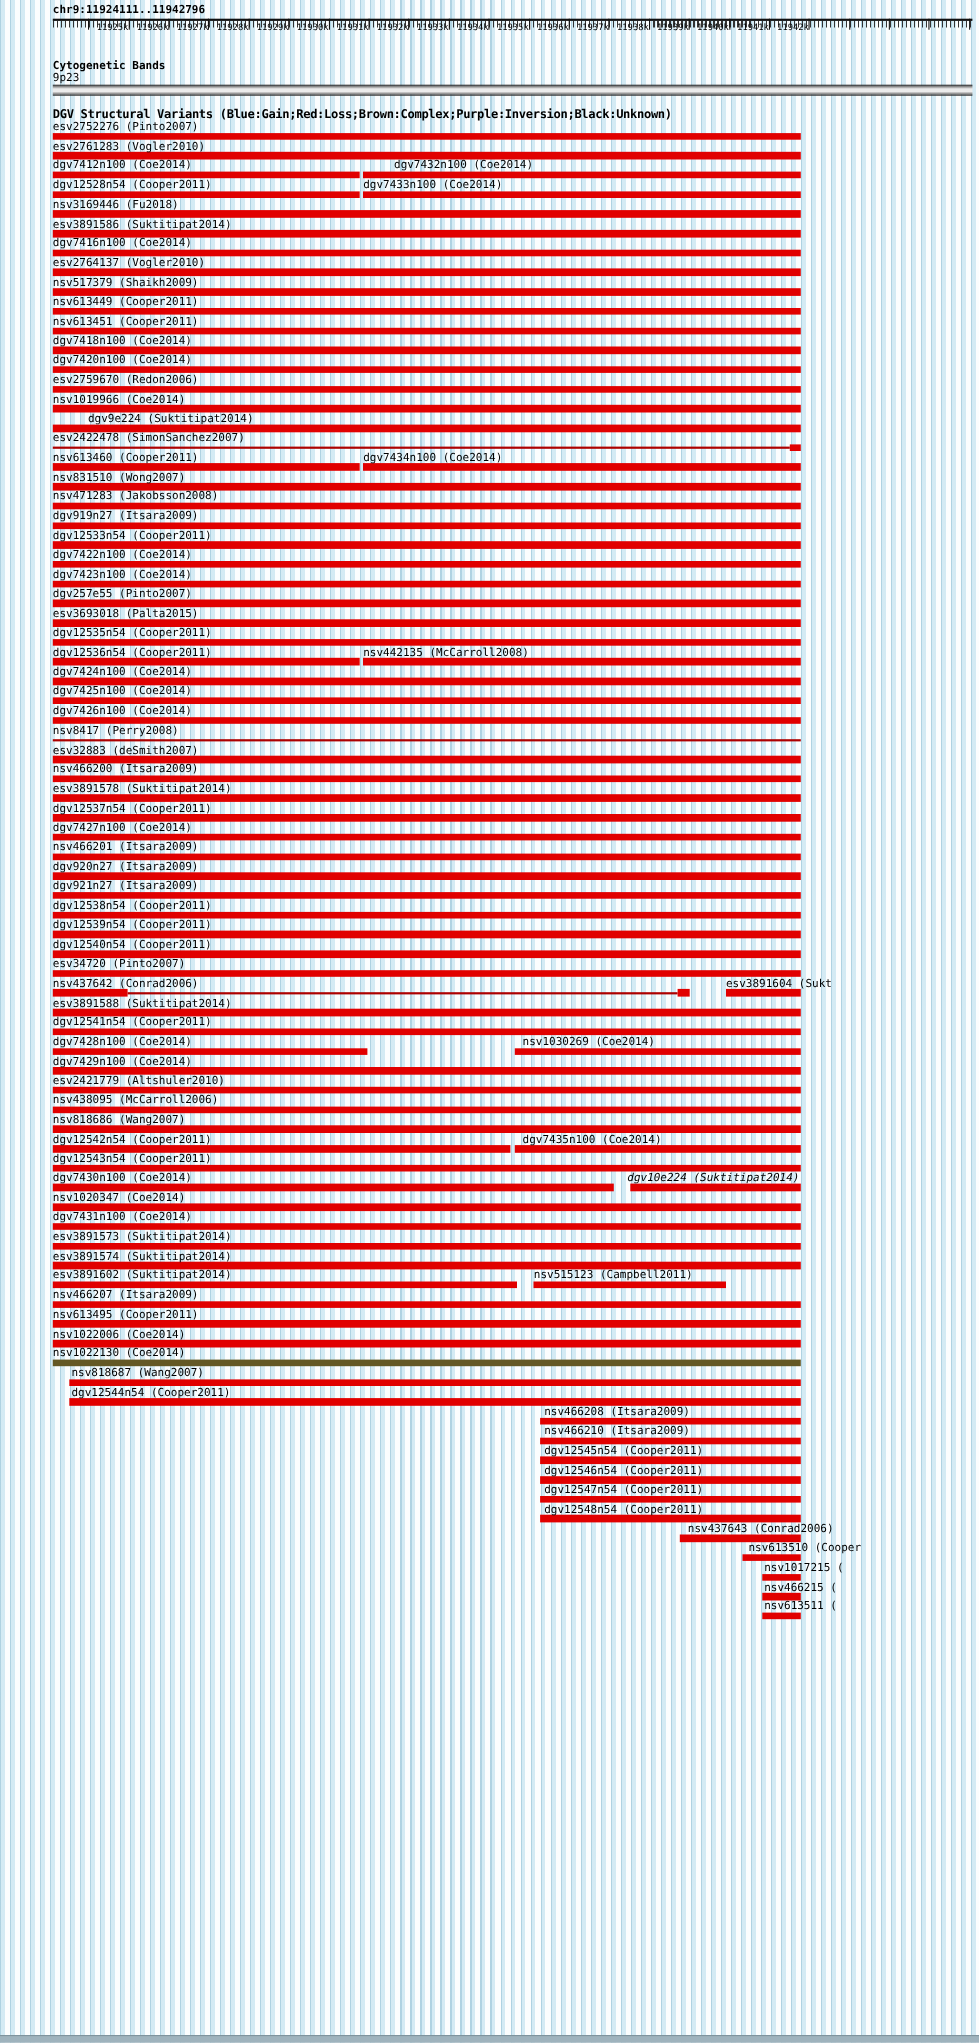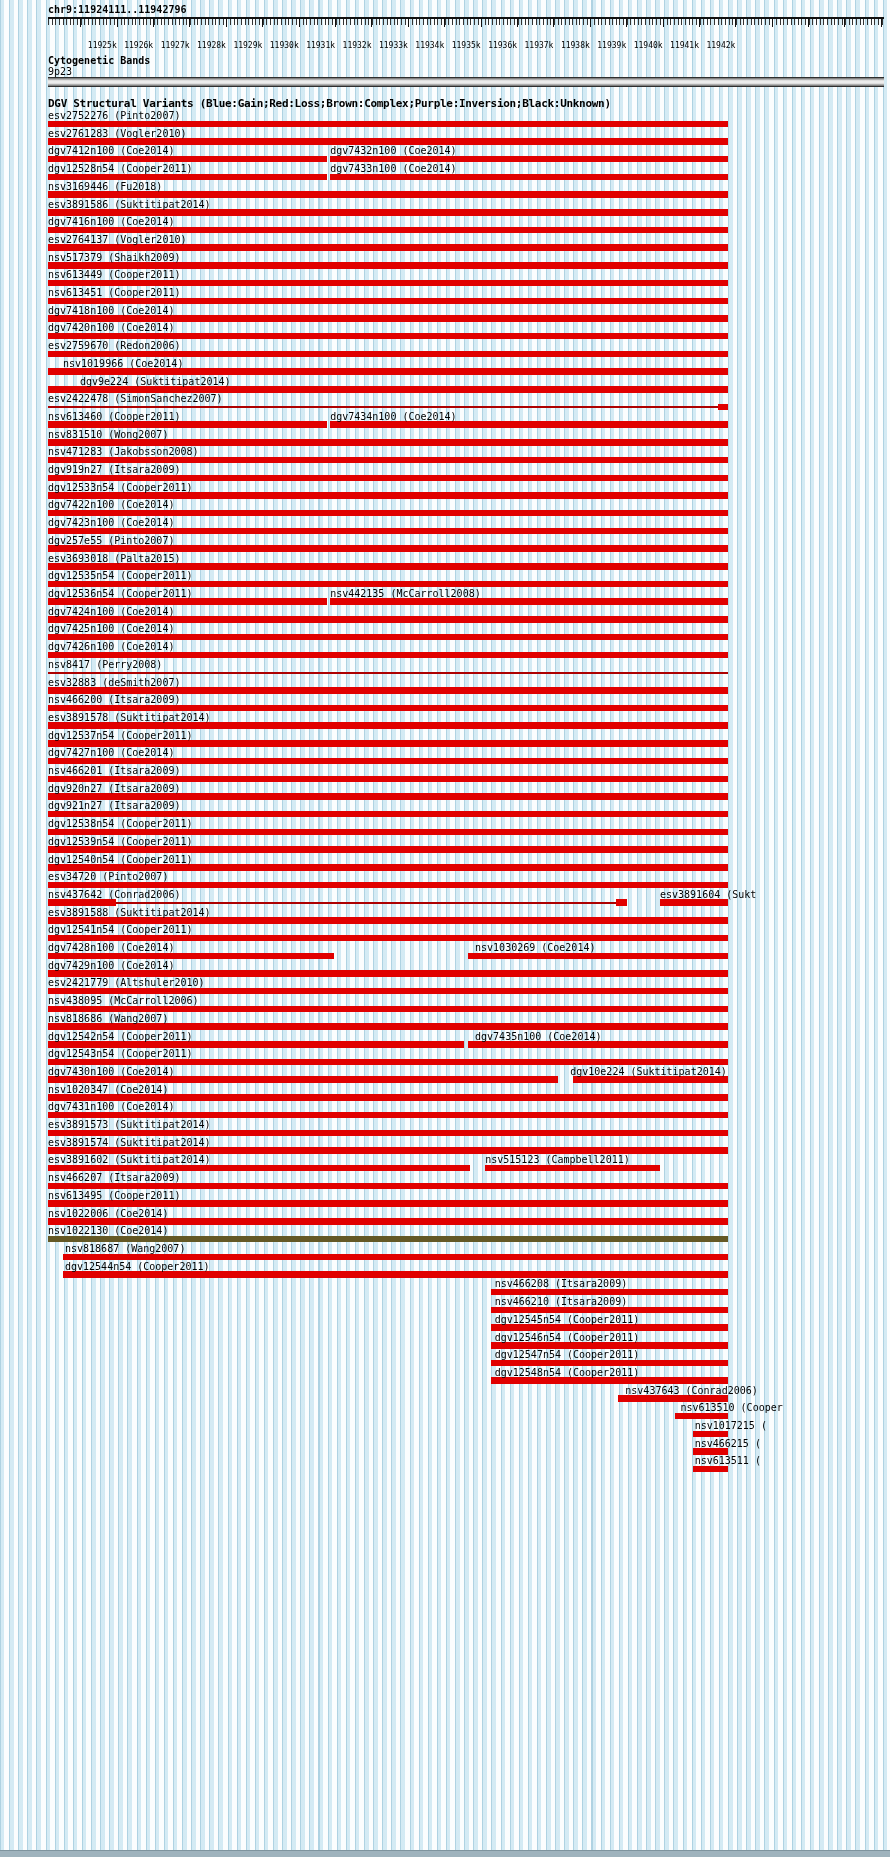--- a/index.html
+++ b/index.html
@@ -13,21 +13,21 @@
   }
   .abs{position:absolute;}
   .region-title{left:48px;top:4px;font-size:10px;font-weight:bold;white-space:nowrap;}
   #ruler{left:48px;top:17px;width:836px;height:26px;position:absolute;}
   .ruler-baseline{
     position:absolute;left:0;top:0;width:836px;height:6px;
     border-top:2px solid #111;
     background:repeating-linear-gradient(90deg,#333 0px,#333 1px,transparent 1px,transparent 3.64px);
   }
   .major-tick{position:absolute;top:0;width:1px;height:10px;background:#111;}
-  .tick-label{position:absolute;top:24px;font-size:8px;line-height:9px;transform:translateX(-50%);white-space:nowrap;padding-left:44px;}
+  .tick-label{position:absolute;top:3px;font-size:8px;line-height:9px;transform:translateX(-50%);white-space:nowrap;padding-left:44px;}
   .cy-title{left:48px;top:55px;font-size:10px;font-weight:bold;white-space:nowrap;}
   .cy-band-label{left:48px;top:66px;font-size:10px;white-space:nowrap;}
   .cy-bar{
     left:48px;top:77px;width:836px;height:8px;
     background:linear-gradient(#6a6a6a,#ececec 35%,#ececec 65%,#6a6a6a);
     border-top:1px solid #2e2e2e;border-bottom:1px solid #2e2e2e;
   }
   .dgv-title{left:48px;top:97px;font-size:11px;font-weight:bold;white-space:nowrap;letter-spacing:-0.3px;}
   #rows{position:absolute;left:48px;top:110px;width:800px;}
   .vrow{position:relative;height:17.71px;}
@@ -100,21 +100,21 @@
       <span class="vlabel" style="left: 0px;">esv2752276 (Pinto2007)</span>
     </div>
     <div class="vrow">
       <div class="vbar" style="left: 0px; width: 680px; background: rgb(225, 0, 0);"></div>
       <span class="vlabel" style="left: 0px;">esv2761283 (Vogler2010)</span>
     </div>
     <div class="vrow">
       <div class="vbar" style="left: 0px; width: 278.8px; background: rgb(225, 0, 0);"></div>
       <div class="vbar" style="left: 282.2px; width: 397.8px; background: rgb(225, 0, 0);"></div>
       <span class="vlabel" style="left: 0px;">dgv7412n100 (Coe2014)</span>
-      <span class="vlabel" style="left: 282.2px;">dgv7432n100 (Coe2014)</span>
+      <span class="vlabel" style="left: 282.2px; padding-left: 28px;">dgv7432n100 (Coe2014)</span>
     </div>
     <div class="vrow">
       <div class="vbar" style="left: 0px; width: 278.8px; background: rgb(225, 0, 0);"></div>
       <div class="vbar" style="left: 282.2px; width: 397.8px; background: rgb(225, 0, 0);"></div>
       <span class="vlabel" style="left: 0px;">dgv12528n54 (Cooper2011)</span>
       <span class="vlabel" style="left: 282.2px; text-align: right;">dgv7433n100 (Coe2014)</span>
     </div>
     <div class="vrow">
       <div class="vbar" style="left: 0px; width: 680px; background: rgb(225, 0, 0);"></div>
       <span class="vlabel" style="left: 0px;">nsv3169446 (Fu2018)</span>
@@ -150,21 +150,21 @@
     <div class="vrow">
       <div class="vbar" style="left: 0px; width: 680px; background: rgb(225, 0, 0);"></div>
       <span class="vlabel" style="left: 0px;">dgv7420n100 (Coe2014)</span>
     </div>
     <div class="vrow">
       <div class="vbar" style="left: 0px; width: 680px; background: rgb(225, 0, 0);"></div>
       <span class="vlabel" style="left: 0px;">esv2759670 (Redon2006)</span>
     </div>
     <div class="vrow">
       <div class="vbar" style="left: 0px; width: 680px; background: rgb(225, 0, 0);"></div>
-      <span class="vlabel" style="left: 0px; margin-left: 15px;">nsv1019966 (Coe2014)</span>
+      <span class="vlabel" style="left: 0px;">nsv1019966 (Coe2014)</span>
     </div>
     <div class="vrow">
       <div class="vbar" style="left: 0px; width: 680px; background: rgb(225, 0, 0);"></div>
       <span class="vlabel" style="left: 0px; margin-left: 32px;">dgv9e224 (Suktitipat2014)</span>
     </div>
     <div class="vrow">
       <div class="vbar thin" style="left: 0px; width: 669.8px; background: rgb(173, 0, 0);"></div>
       <div class="vbar" style="left: 669.8px; width: 10.2px; background: rgb(225, 0, 0);"></div>
       <span class="vlabel" style="left: 0px;">esv2422478 (SimonSanchez2007)</span>
     </div>
@@ -325,21 +325,21 @@
       <span class="vlabel" style="left: 427.04px;">dgv7435n100 (Coe2014)</span>
     </div>
     <div class="vrow">
       <div class="vbar" style="left: 0px; width: 680px; background: rgb(225, 0, 0);"></div>
       <span class="vlabel" style="left: 0px;">dgv12543n54 (Cooper2011)</span>
     </div>
     <div class="vrow">
       <div class="vbar" style="left: 0px; width: 510px; background: rgb(225, 0, 0);"></div>
       <div class="vbar" style="left: 524.96px; width: 155.04px; background: rgb(225, 0, 0);"></div>
       <span class="vlabel" style="left: 0px;">dgv7430n100 (Coe2014)</span>
-      <span class="vlabel" style="left: 522.24px;">dgv10e224 (Suktitipat2014)</span>
+      <span class="vlabel" style="left: 522.24px; font-style: italic;">dgv10e224 (Suktitipat2014)</span>
     </div>
     <div class="vrow">
       <div class="vbar" style="left: 0px; width: 680px; background: rgb(225, 0, 0);"></div>
       <span class="vlabel" style="left: 0px;">nsv1020347 (Coe2014)</span>
     </div>
     <div class="vrow">
       <div class="vbar" style="left: 0px; width: 680px; background: rgb(225, 0, 0);"></div>
       <span class="vlabel" style="left: 0px;">dgv7431n100 (Coe2014)</span>
     </div>
     <div class="vrow">

